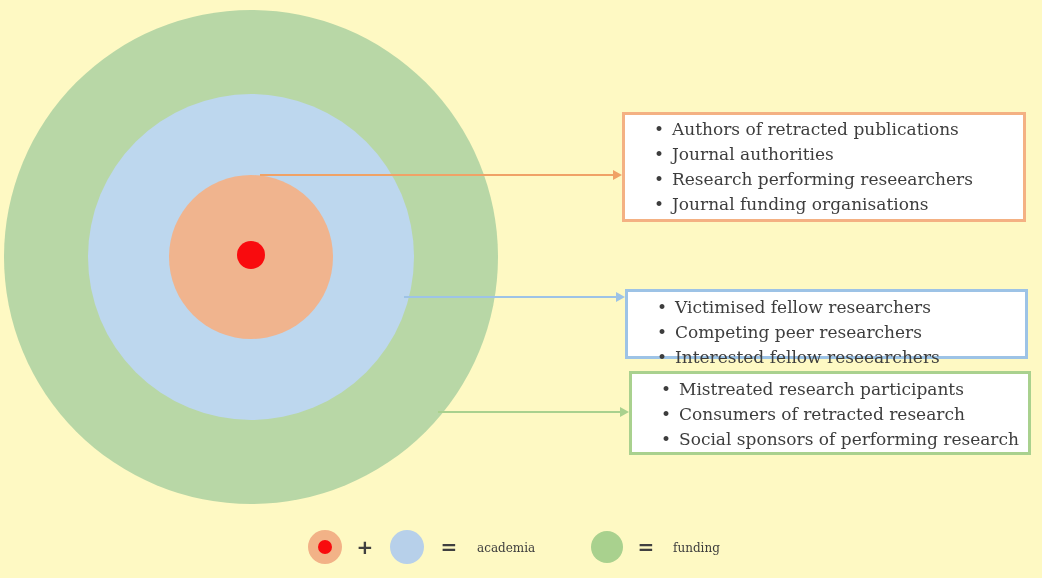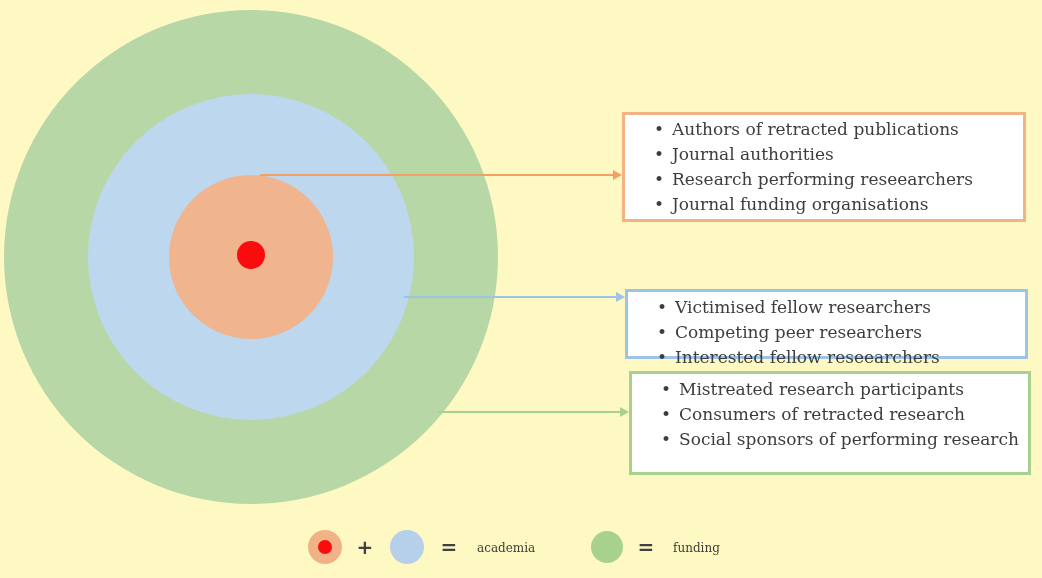--- a/index.html
+++ b/index.html
@@ -41,21 +41,21 @@
   .a-orange{left:260px;top:174px;width:353px;background:var(--orange-arrow);}
   .a-orange .head{border-left-color:var(--orange-arrow);}
   .a-blue{left:404px;top:296px;width:212px;background:var(--blue-border);}
   .a-blue .head{border-left-color:var(--blue-border);}
   .a-green{left:438px;top:411px;width:182px;background:var(--green-border);}
   .a-green .head{border-left-color:var(--green-border);}
 
   .box{position:absolute;background:#fff;border:3px solid;box-sizing:border-box;}
   .b-orange{left:622px;top:112px;width:404px;height:110px;border-color:var(--orange-border);}
   .b-blue{left:625px;top:253px;width:403px;height:70px;border-color:var(--blue-border);margin-top:36px;}
-  .b-green{left:629px;top:371px;width:402px;height:104px;border-color:var(--green-border);}
+  .b-green{left:629px;top:371px;width:402px;height:84px;border-color:var(--green-border);}
 
   .box ul{margin:0;list-style:none;padding:3px 6px 0 27px;}
   .b-orange ul{padding-top:2px;}
   .box li{
     position:relative;padding-left:20px;
     font-size:17px;line-height:25px;white-space:nowrap;
   }
   .box li::before{content:"\2022";position:absolute;left:2px;}
   .lg-circle{position:absolute;border-radius:50%;}
   .lg-orange{left:308px;top:530px;width:34px;height:34px;background:var(--legend-orange);}

